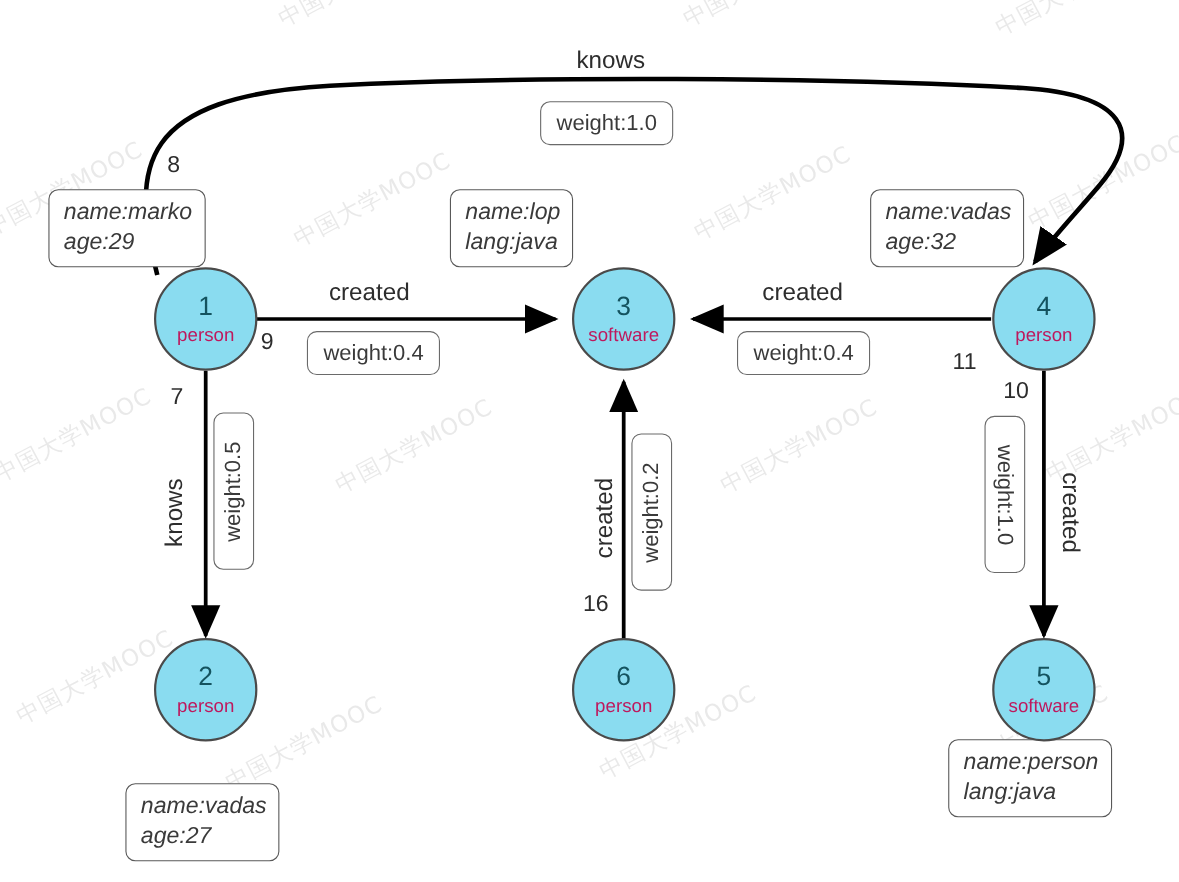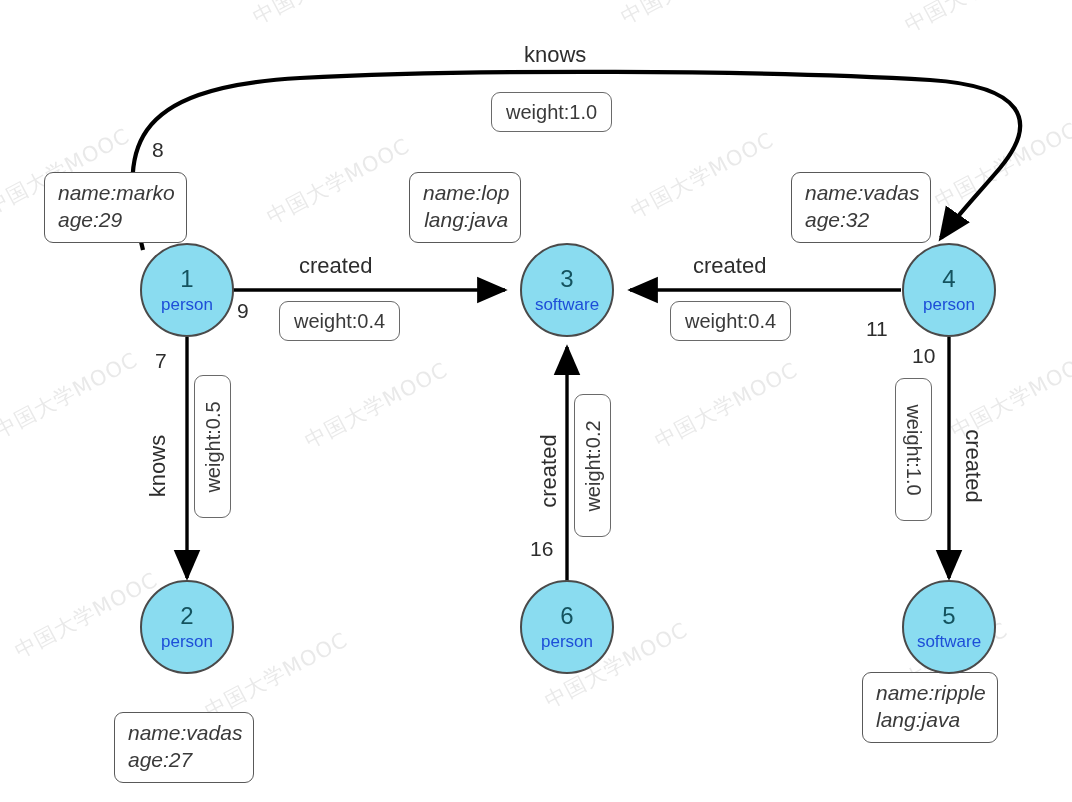--- a/index.html
+++ b/index.html
@@ -112,21 +112,21 @@
   }
   .node .nid {
     font-size: 24px;
     line-height: 1;
     margin-bottom: 5px;
     color: #14535f;
   }
   .node .nlabel {
     font-size: 17px;
     line-height: 1;
-    color: #1d4ed8;
+    color: #be185d;
   }
 
   
   .edge-label {
     position: absolute;
     z-index: 3;
     color: #2d2d2d;
     font-size: 22px;
     line-height: 1;
     white-space: nowrap;
@@ -235,32 +235,32 @@
   <div class="prop-box" style="left:44px; top:172px;">
     <span class="pline">name:marko</span>
     <span class="pline">age:29</span>
   </div>
 
   <div class="prop-box" style="left:100px; top:712px;margin-left:14px;">
     <span class="pline">name:vadas</span>
     <span class="pline">age:27</span>
   </div>
 
-  <div class="prop-box" style="left:409px; top:172px;text-align:center;">
+  <div class="prop-box" style="left:409px; top:172px;">
     <span class="pline">name:lop</span>
     <span class="pline">lang:java</span>
   </div>
 
   <div class="prop-box" style="left:791px; top:172px;">
     <span class="pline">name:vadas</span>
     <span class="pline">age:32</span>
   </div>
 
   <div class="prop-box" style="left:862px; top:672px;">
-    <span class="pline">name:ripple</span>
+    <span class="pline">name:person</span>
     <span class="pline">lang:java</span>
   </div>
 
 
   <div class="edge-label" style="left:524px; top:44px;">knows</div>
   <div class="edge-id" style="left:152px; top:139px;">8</div>
   <div class="weight-pill horiz" style="left:491px; top:92px;">
     <span class="wtxt">weight:1.0</span>
   </div>
 

